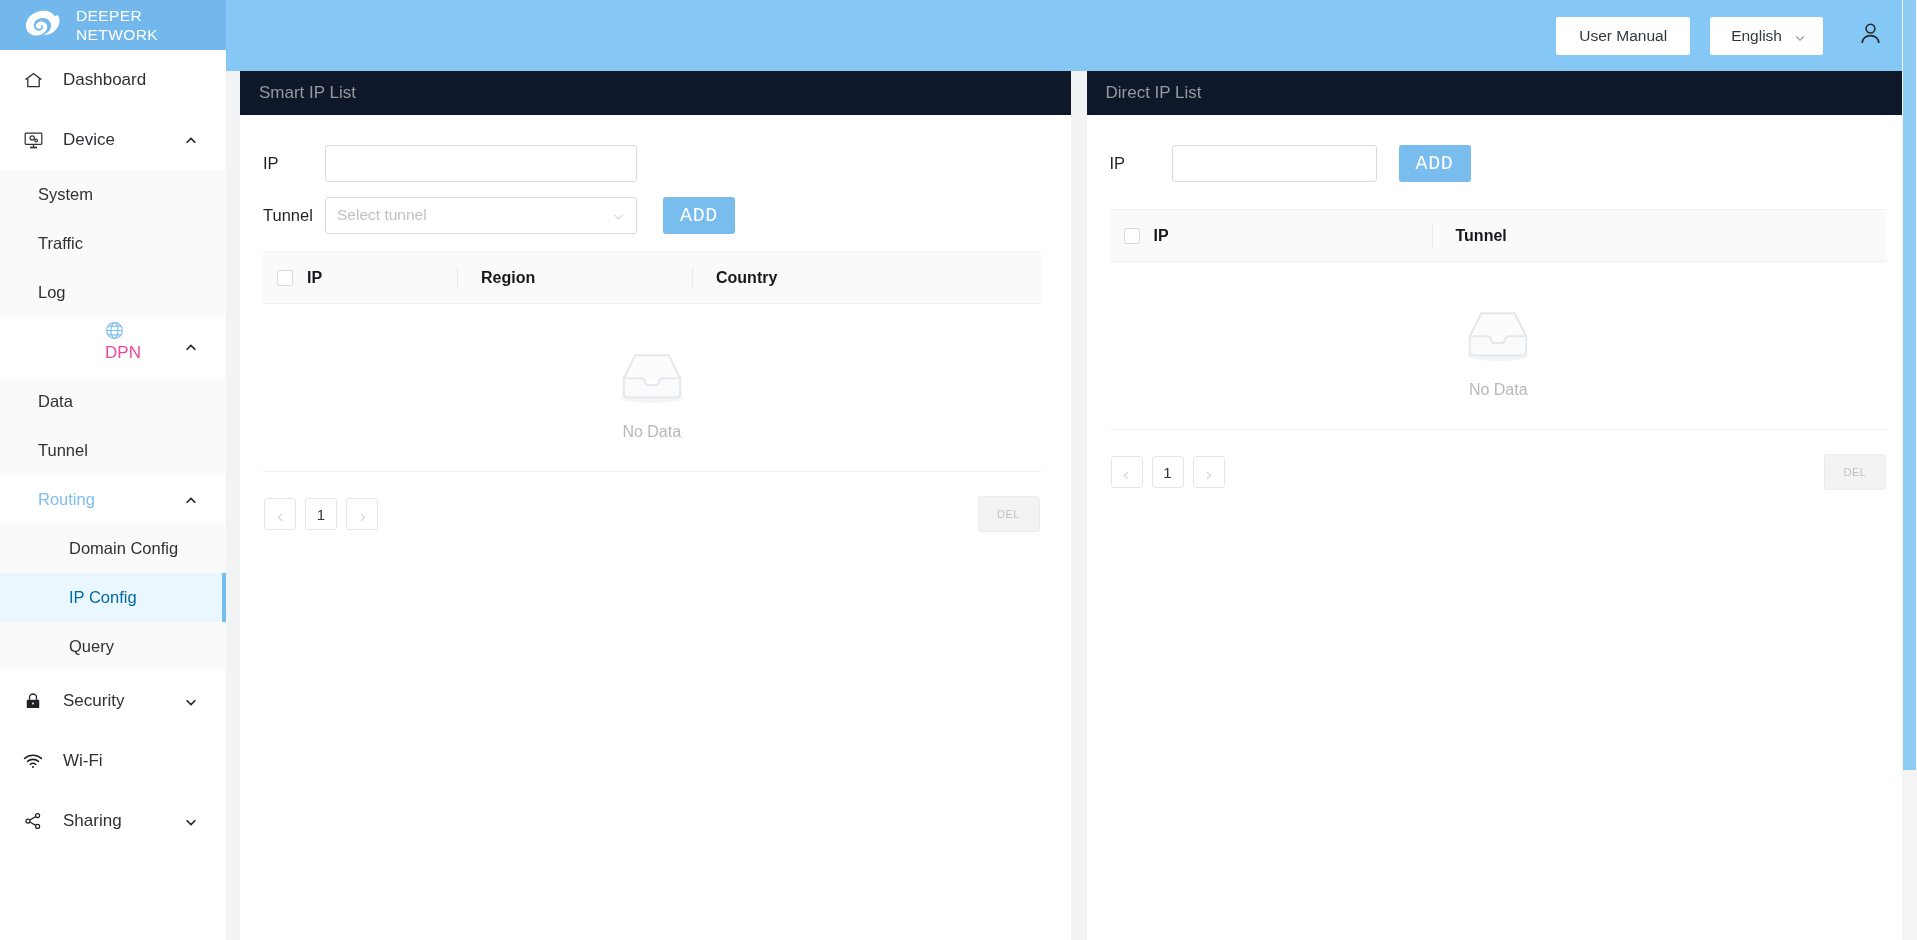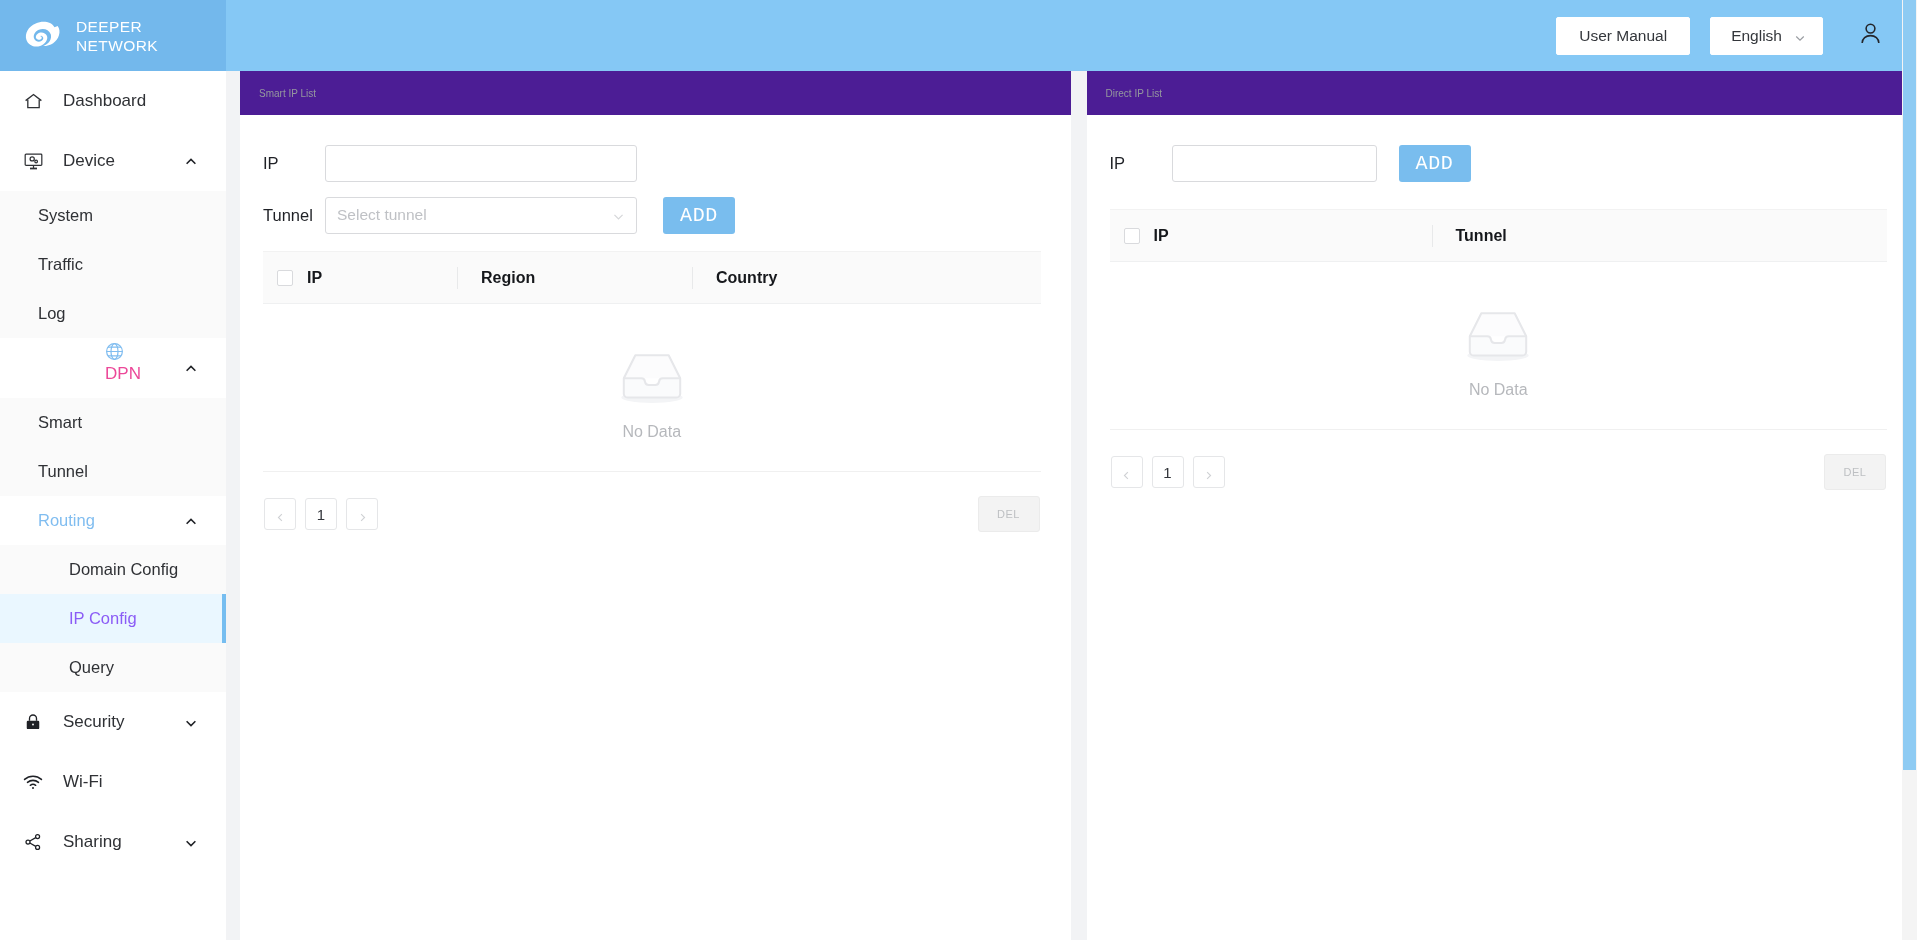--- a/index.html
+++ b/index.html
@@ -14,21 +14,21 @@
   
   .sidebar {
     width: 226px; height: 940px;
     background: #ffffff;
     flex: 0 0 226px;
     position: relative;
     z-index: 3;
     overflow: hidden;
   }
   .logo {
-    height: 71px;
+    height: 50px;
     background: #73b8ec;
     display: flex; align-items: center;
     padding-left: 22px;
     gap: 14px;
   }
   .logo-mark { width: 40px; height: 40px; flex: 0 0 40px; }
   .logo-text {
     color: #ffffff;
     font-size: 15.5px;
     line-height: 19px;
@@ -63,21 +63,21 @@
     color: #2f3135;
     padding-left: 38px;
     cursor: pointer;
     position: relative;
   }
   .sub-item.level3 { padding-left: 69px; }
   .sub-item.group { color: #80bdf0; background: #ffffff; }
   .sub-item.group .caret { position: absolute; right: 28px; top: 50%; transform: translateY(-50%); width: 14px; height: 14px; }
   .sub-item.selected {
     background: #eaf7ff;
-    color: #8b5cf6;
+    color: #0369a1;
   }
   .sub-item.selected::after {
     content: ""; position: absolute; right: 0; top: 0; bottom: 0;
     width: 4px; background: #76bdf0;
   }
 
   
   .right { flex: 1 1 auto; position: relative; height: 940px; background: #f2f3f5; }
   .topbar {
     height: 71px;
@@ -117,25 +117,25 @@
   }
   .panel {
     background: #ffffff;
     flex: 1 1 0;
     min-width: 0;
     height: 100%;
     display: flex; flex-direction: column;
   }
   .panel-head {
     height: 44px;
-    background: #4c1d95;
+    background: #0f172a;
     display: flex; align-items: center;
     padding-left: 19px;
     color: #95989e;
-    font-size: 10px;
+    font-size: 17px;
   }
   .panel-body { padding: 22px 30px 0 23px; flex: 1 1 auto; }
 
   .form-row { display: flex; align-items: center; height: 52px; }
   .form-label { width: 62px; flex: 0 0 62px; font-size: 16.5px; color: #1f2126; }
   .txt-input {
     width: 312px; height: 37px;
     border: 1px solid #d9dadd; border-radius: 3px;
     background: #ffffff;
     font-size: 15px; color: #33363b;
@@ -300,21 +300,21 @@
         <span>DPN</span>
         <span class="caret">
           <svg width="14" height="14" viewBox="0 0 16 16" fill="none" stroke="#1f2126" stroke-width="1.8">
               <path d="M3 10l5-5 5 5"></path>
             </svg>
         </span>
       </div>
 
       <div class="submenu">
         <div class="sub-item">
-          <span>Smart</span>
+          <span>Data</span>
         </div>
         <div class="sub-item">
           <span>Tunnel</span>
         </div>
         <div class="sub-item group">
           <span>Routing</span>
           <span class="caret">
             <svg width="14" height="14" viewBox="0 0 16 16" fill="none" stroke="#1f2126" stroke-width="1.8">
                 <path d="M3 10l5-5 5 5"></path>
               </svg>

